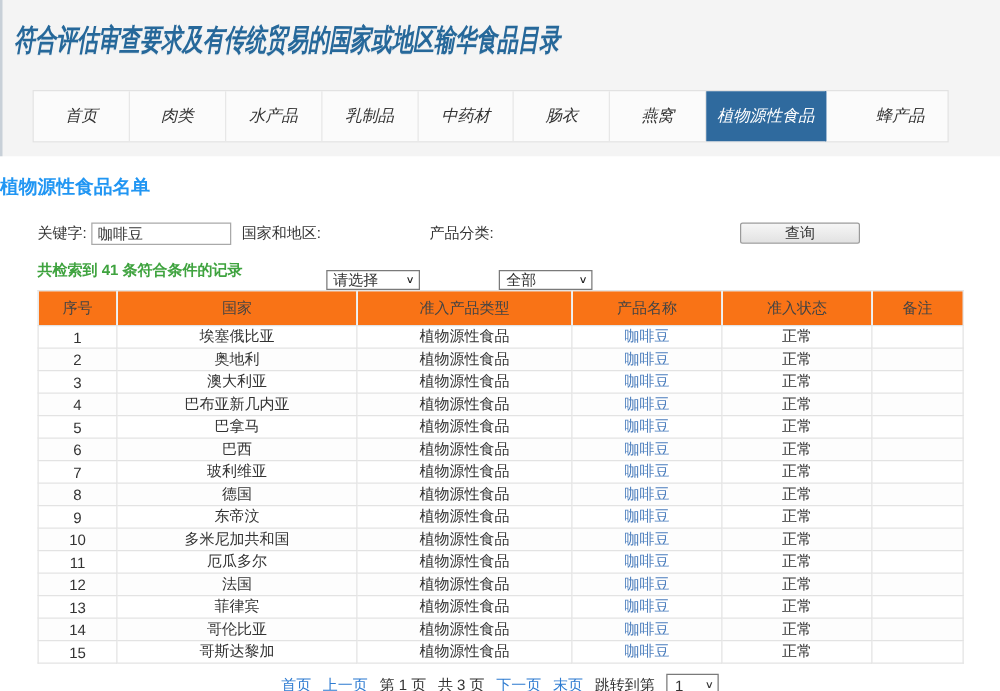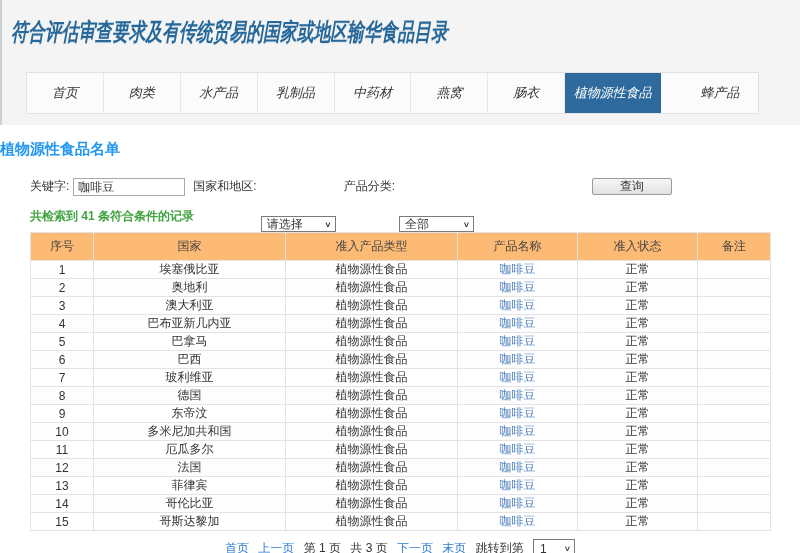--- a/index.html
+++ b/index.html
@@ -83,21 +83,21 @@
     display: flex; align-items: center; justify-content: space-between;
     padding: 0 3px 0 5px;
     font-size: 12px; color: #333;
     margin-right: 8px;
     cursor: pointer;
     margin-top: 38px;
   }
   .fake-select .chev { font-size: 10px; color: #222; transform: scaleY(0.8); }
   .query-btn {
     margin-left: 110px;
-    width: 80px; height: 17px;
+    width: 96px; height: 17px;
     background: linear-gradient(#f6f6f6, #e2e2e2);
     border: 1px solid #9a9a9a;
     border-radius: 2px;
     font-size: 12px; color: #333;
     font-family: inherit;
     line-height: 13px;
     cursor: pointer;
   }
   .result-count {
     margin: 10px 0 7px 30px;
@@ -114,21 +114,21 @@
     font-size: 12px;
     color: #333;
   }
   .data-table th, .data-table td {
     border: 1px solid #e3e3e3;
     text-align: center;
     overflow: hidden;
     white-space: nowrap;
     font-weight: normal;
   }
-  .data-table th { height: 28px; background: #fdba74; color: #444; font-family: Liberation Serif, serif; }
+  .data-table th { height: 28px; background: #f97316; color: #444; font-family: Liberation Serif, serif; }
   .data-table td { height: 17px; padding: 0 2px; }
   .data-table tr:nth-child(even) td { background: #fdfdfd; }
   .data-table col.c1 { width: 63px; }
   .data-table col.c2 { width: 192px; }
   .data-table col.c3 { width: 172px; }
   .data-table col.c4 { width: 120px; }
   .data-table col.c5 { width: 120px; }
   .data-table col.c6 { width: 73px; }
   a.product-link { color: #4d7fbe; text-decoration: none; cursor: pointer; }
   
@@ -166,24 +166,24 @@
       <div class="nav-tab">
     <span>水产品</span>
   </div>
       <div class="nav-tab">
     <span>乳制品</span>
   </div>
       <div class="nav-tab">
     <span>中药材</span>
   </div>
       <div class="nav-tab">
+    <span>肠衣</span>
+  </div>
+      <div class="nav-tab">
     <span>燕窝</span>
-  </div>
-      <div class="nav-tab">
-    <span>肠衣</span>
   </div>
       <div class="nav-tab active">
     <span>植物源性食品</span>
   </div>
       <div class="nav-tab">
     <span>蜂产品</span>
   </div>
     </div>
 </div>
 

